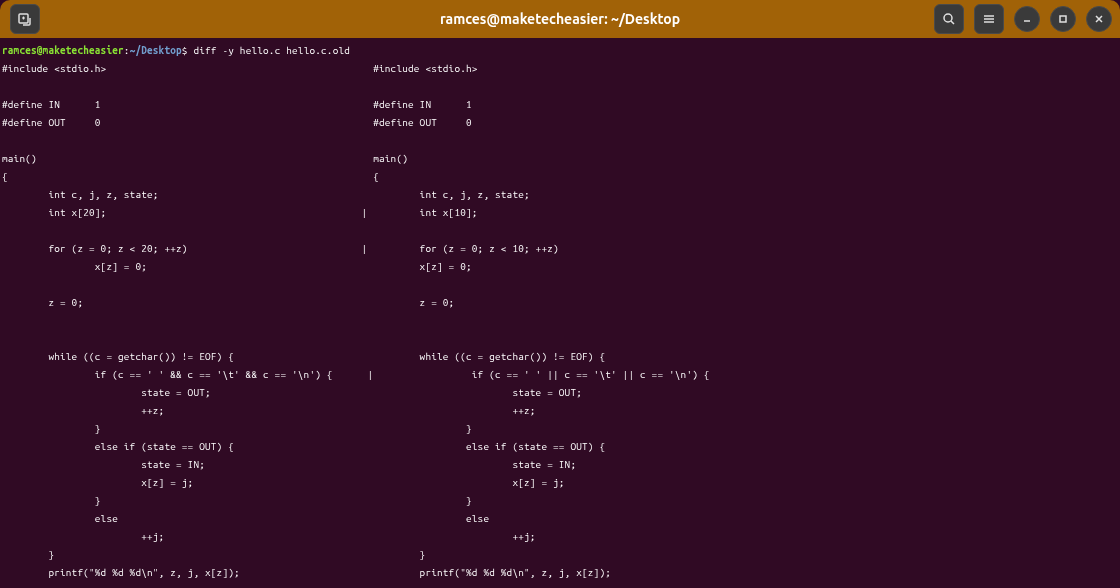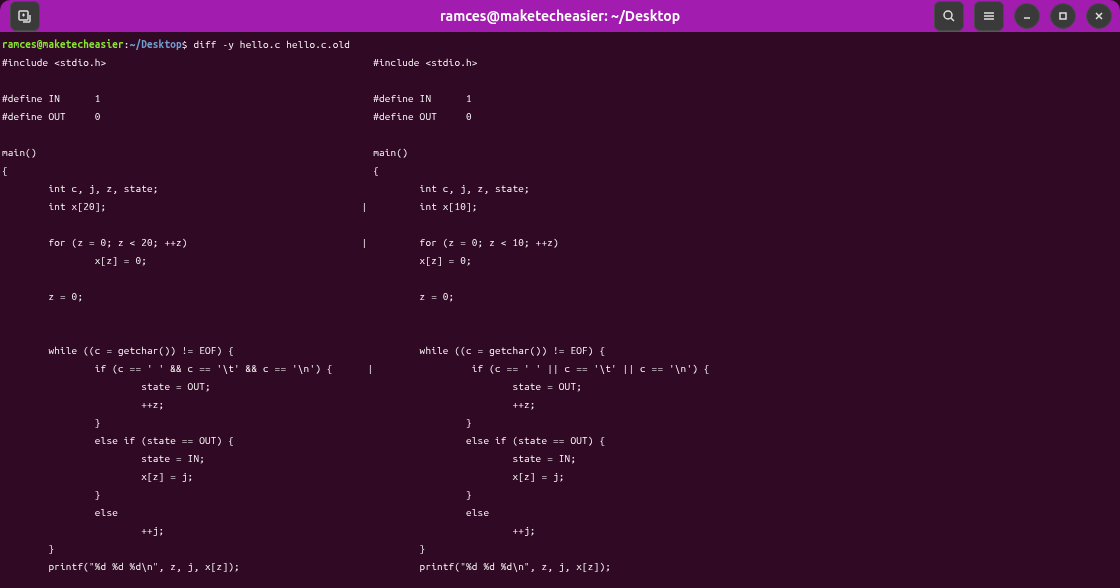--- a/index.html
+++ b/index.html
@@ -8,22 +8,22 @@
       box-sizing: border-box;
     }
     body {
       width: 1120px;
       height: 588px;
       background: #300a24;
       font-family: 'Ubuntu Mono', 'DejaVu Sans Mono', monospace;
       overflow: hidden;
     }
     .titlebar {
-      height: 32px;
-      background: #a21caf;
+      height: 38px;
+      background: #a16207;
       display: flex;
       align-items: center;
       justify-content: space-between;
       padding: 0 8px;
       border-radius: 10px 10px 0 0;
     }
     .titlebar-left {
       display: flex;
       align-items: center;
     }

